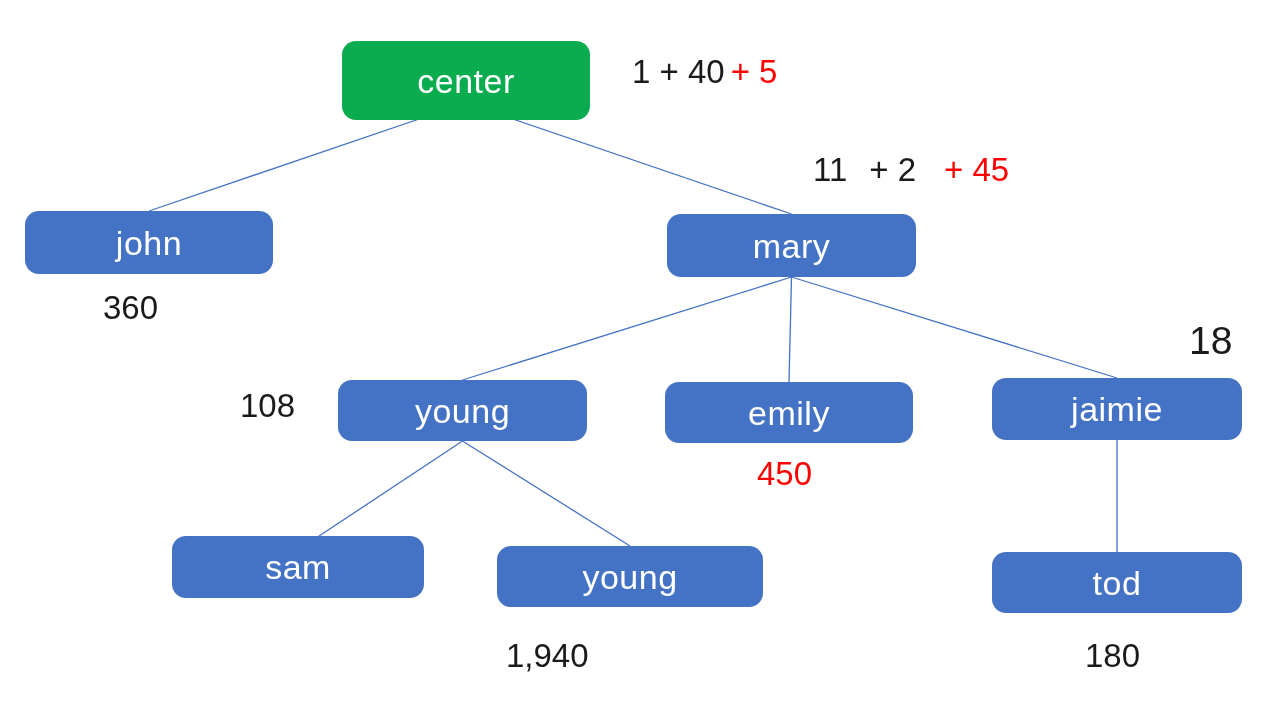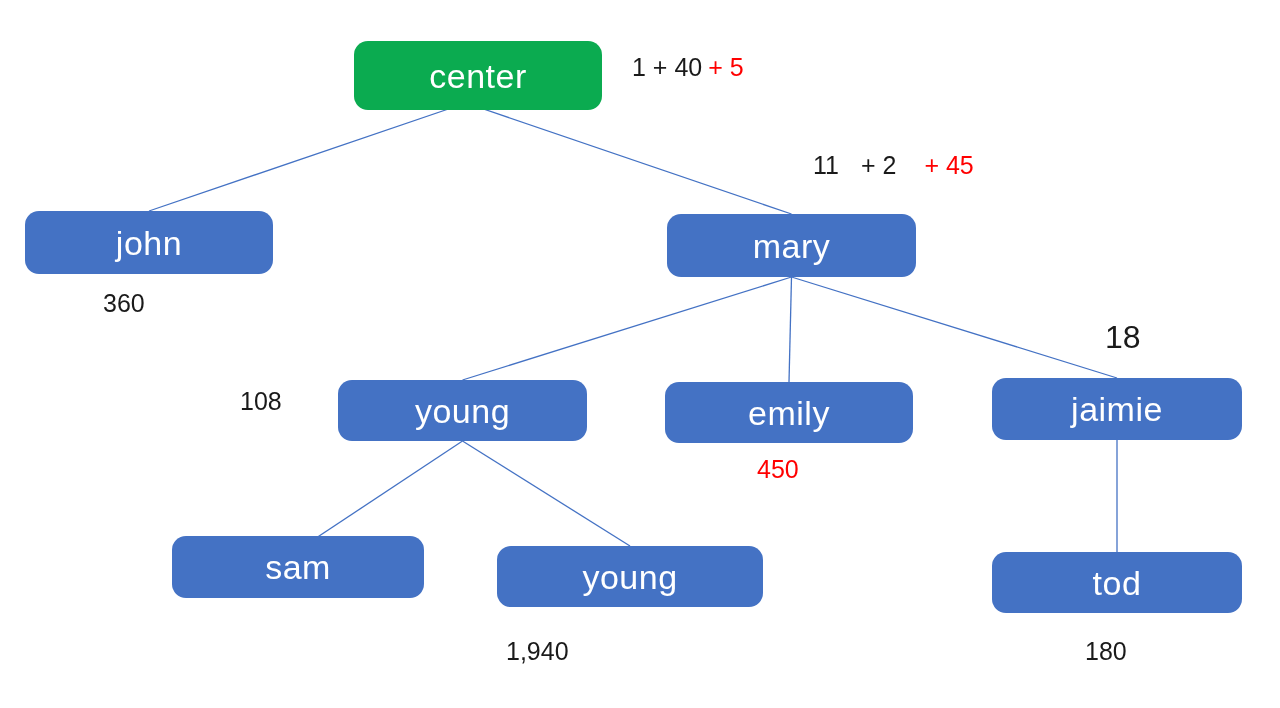--- a/index.html
+++ b/index.html
@@ -30,49 +30,49 @@
     border-radius: 14px;
     color: #ffffff;
     font-size: 34px;
     line-height: 1;
     letter-spacing: 0.5px;
     z-index: 2;
   }
   .node.blue  { background: var(--blue,  #4472c4); }
   .node.green { background: var(--green, #0bab50); }
 
-  #node-center { left: 342px; top: 41px;  width: 248px; height: 69px; margin-left: 12px; }
+  #node-center { left: 342px; top: 41px;  width: 248px; height: 79px; }
   #node-john   { left: 25px;  top: 211px; width: 248px; height: 63px; }
   #node-mary   { left: 667px; top: 214px; width: 249px; height: 63px; }
   #node-edward { left: 338px; top: 380px; width: 249px; height: 61px; }
   #node-emily  { left: 665px; top: 382px; width: 248px; height: 61px; }
   #node-jaimie { left: 992px; top: 378px; width: 250px; height: 62px; }
   #node-sam    { left: 172px; top: 536px; width: 252px; height: 62px; }
   #node-young  { left: 497px; top: 546px; width: 266px; height: 61px; }
   #node-tod    { left: 992px; top: 552px; width: 250px; height: 61px; }
 
   .annotation {
     position: absolute;
     color: var(--ink, #1a1a1a);
-    font-size: 25px;
+    font-size: 33px;
     line-height: 1;
     white-space: nowrap;
     z-index: 3;
   }
   .annotation .red, .annotation.red { color: var(--red, #ff0000); }
 
   #formula-center { left: 632px;  top: 55px; }
   #formula-center .red { margin-left: 6px; }
   #formula-mary   { left: 813px;  top: 153px; }
   #formula-mary .gap1 { margin-left: 22px; }
   #formula-mary .gap2 { margin-left: 28px; }
   #value-john     { left: 103px;  top: 291px; }
   #value-edward   { left: 240px;  top: 389px; }
   #value-emily    { left: 757px;  top: 457px; }
-  #value-jaimie   { left: 1105px; top: 321px; font-size: 32px; }
+  #value-jaimie   { left: 1189px; top: 321px; font-size: 39px; }
   #value-young    { left: 506px;  top: 639px; }
   #value-tod      { left: 1085px; top: 639px; }
 </style>
 </head>
 <body>
 
 <div id="stage">
 
   <svg id="edges">
       <line x1="466" y1="103" x2="149" y2="211" stroke="#4472c4" stroke-width="1.3"></line>

